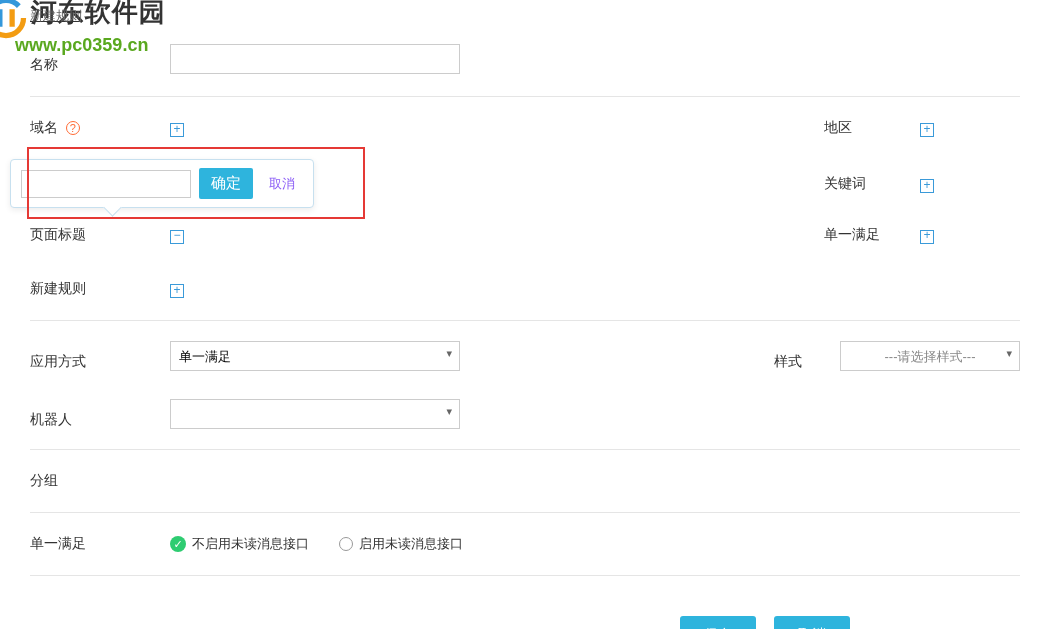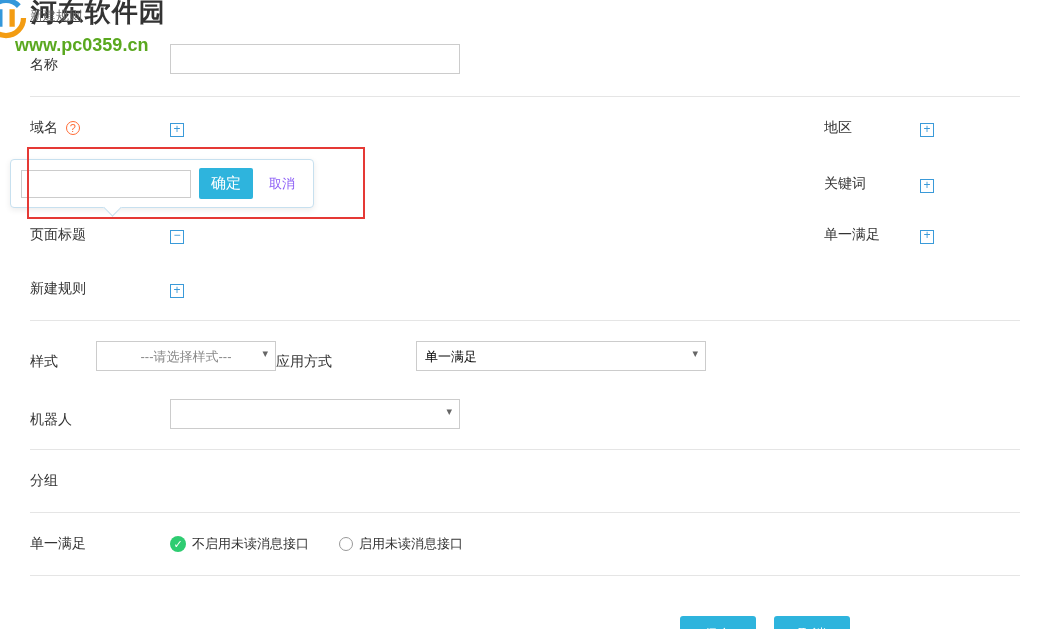--- a/index.html
+++ b/index.html
@@ -329,33 +329,33 @@
 <div class="form-row">
   <div class="field-group">
     <div class="label">新建规则</div>
     <span class="add-btn">+</span>
   </div>
 </div>
 
 <hr class="sep">
 
 <div class="form-row">
+  <div class="field-group">
+    <div class="label">应用方式</div>
+    <div class="select-wrap">
+      <select class="select-input">
+        <option>单一满足</option>
+      </select>
+    </div>
+  </div>
   <div class="field-group right">
     <div class="label" style="width:60px;">样式</div>
     <div class="select-wrap right-col">
       <select class="select-input">
         <option>---请选择样式---</option>
-      </select>
-    </div>
-  </div>
-  <div class="field-group">
-    <div class="label">应用方式</div>
-    <div class="select-wrap">
-      <select class="select-input">
-        <option>单一满足</option>
       </select>
     </div>
   </div>
 </div>
 
 <div class="form-row">
   <div class="field-group">
     <div class="label">机器人</div>
     <div class="select-wrap">
       <select class="select-input">

